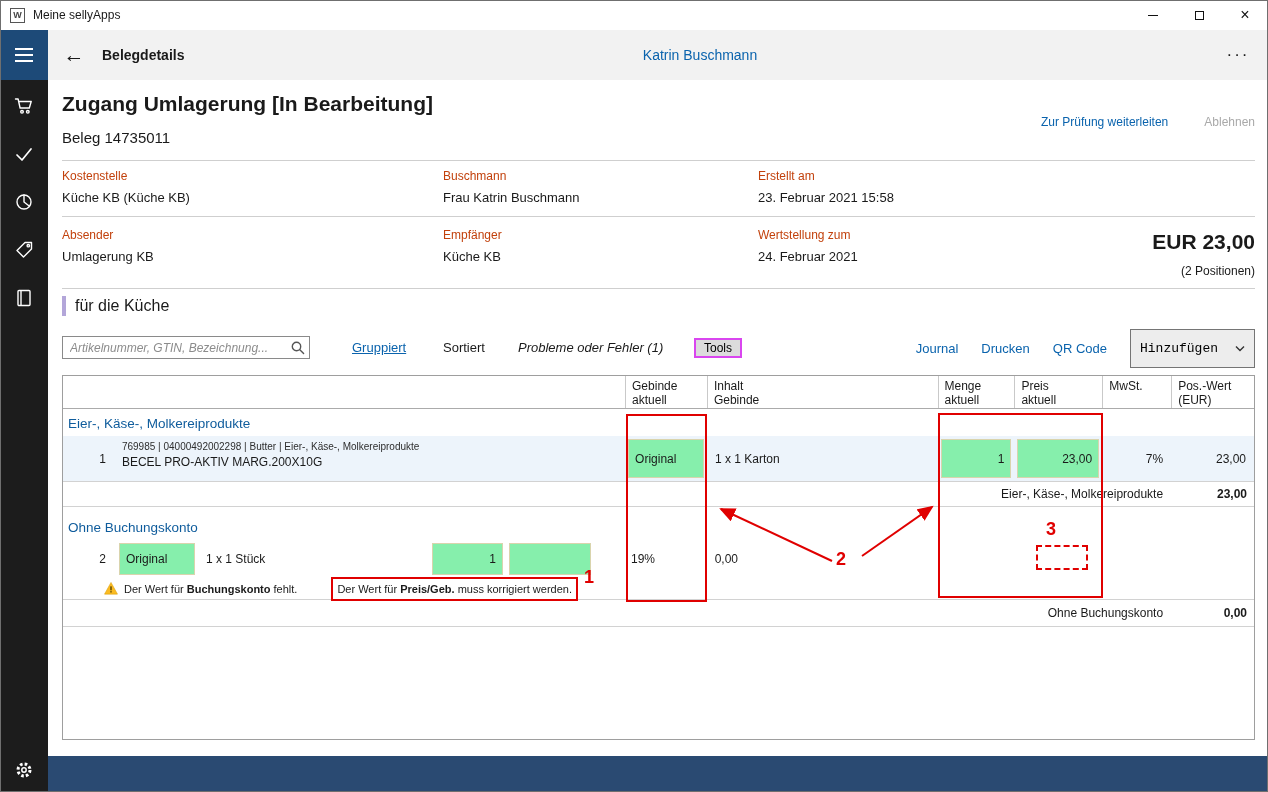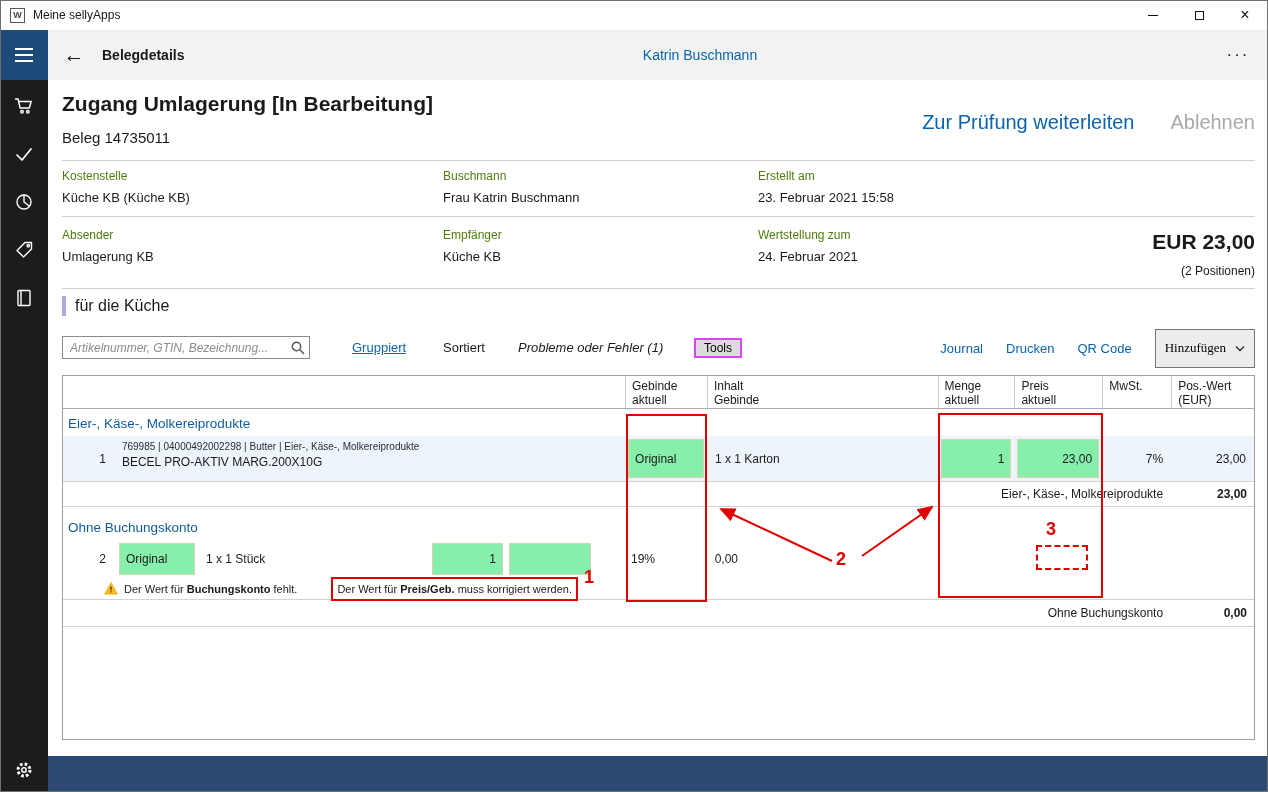--- a/index.html
+++ b/index.html
@@ -38,48 +38,48 @@
   .side-btn { position:absolute; left:0; width:48px; height:44px; border:none; background:transparent;
     display:flex; align-items:center; justify-content:center; }
   .side-btn svg { display:block; }
 
   
   #footer { position:absolute; left:48px; top:756px; width:1220px; height:36px; background:#2a4a72; z-index:8; }
 
   
   .page-title { position:absolute; left:62px; top:92px; font-size:21px; font-weight:bold; }
   .page-sub { position:absolute; left:62px; top:129px; font-size:15px; }
-  .doc-actions { position:absolute; right:13px; top:110px; display:flex; gap:36px; font-size:20px; line-height:24px; }
+  .doc-actions { position:absolute; right:13px; top:110px; display:flex; gap:36px; font-size:12px; line-height:24px; }
   .link-blue { color:#0a63ad; cursor:pointer; }
   .link-gray { color:#a9a9a9; cursor:pointer; }
 
   .hline { position:absolute; left:62px; width:1193px; height:1px; background:#cfcfcf; }
 
-  .fld-label { position:absolute; font-size:12px; color:#4d7c0f; }
+  .fld-label { position:absolute; font-size:12px; color:#c2410c; }
   .fld-value { position:absolute; font-size:13px; color:#1a1a1a; }
 
   .total-amount { position:absolute; right:13px; top:230px; font-size:21px; font-weight:bold; text-align:right; }
   .total-note { position:absolute; right:13px; top:264px; font-size:12px; text-align:left; }
 
   .doc-note { position:absolute; left:62px; top:296px; height:20px; line-height:20px;
     border-left:4px solid #b3a6d9; padding-left:9px; font-size:16px; }
 
   
   .searchbox { position:absolute; left:62px; top:336px; width:248px; height:23px; border:1px solid #8a8a8a; background:#fff; }
   .searchbox input { position:absolute; left:0; top:0; width:226px; height:21px; border:none; outline:none;
     padding:0 4px 0 7px; font-size:12px; font-family:inherit; background:transparent; }
   .searchbox input::placeholder { font-style:italic; color:#8c8c8c; }
   .searchbox .mag { position:absolute; right:3px; top:3px; }
 
   .tb-item { position:absolute; top:336px; height:24px; line-height:24px; font-size:13px; }
   .tb-link-active { color:#0a63ad; text-decoration:underline; cursor:pointer; }
   #tools-btn { position:absolute; left:694px; top:338px; height:20px; padding:0 8px; font-size:12px; font-family:inherit;
     background:#dcdcdc; border:2px solid #d946ef; }
   .tb-right { position:absolute; right:13px; top:336px; height:24px; display:flex; align-items:center; gap:23px; font-size:13px; }
-  #add-btn { height:39px; padding:0 9px; display:flex; align-items:center; gap:9px; font-size:13px; font-family:Liberation Serif, serif;
+  #add-btn { height:39px; padding:0 9px; display:flex; align-items:center; gap:17px; font-size:13px; font-family:Liberation Mono, monospace;
     background:#ededed; border:1px solid #757575; }
 
   
   #ptable { position:absolute; left:62px; top:375px; width:1193px; height:365px; border:1px solid #9e9e9e; background:#fff; }
   .trow { display:flex; width:100%; }
   .c0{width:53px;} .c1{width:510px;} .c2{width:82px;} .c3{width:231px;}
   .c4{width:77px;} .c5{width:88px;} .c6{width:69px;} .c7{width:83px;}
   .thead { height:33px; border-bottom:1px solid #ababab; }
   .th { font-size:12px; padding:3px 0 0 6px; line-height:14px; color:#1a1a1a; }
   .th.sep { border-left:1px solid #c9c9c9; }

